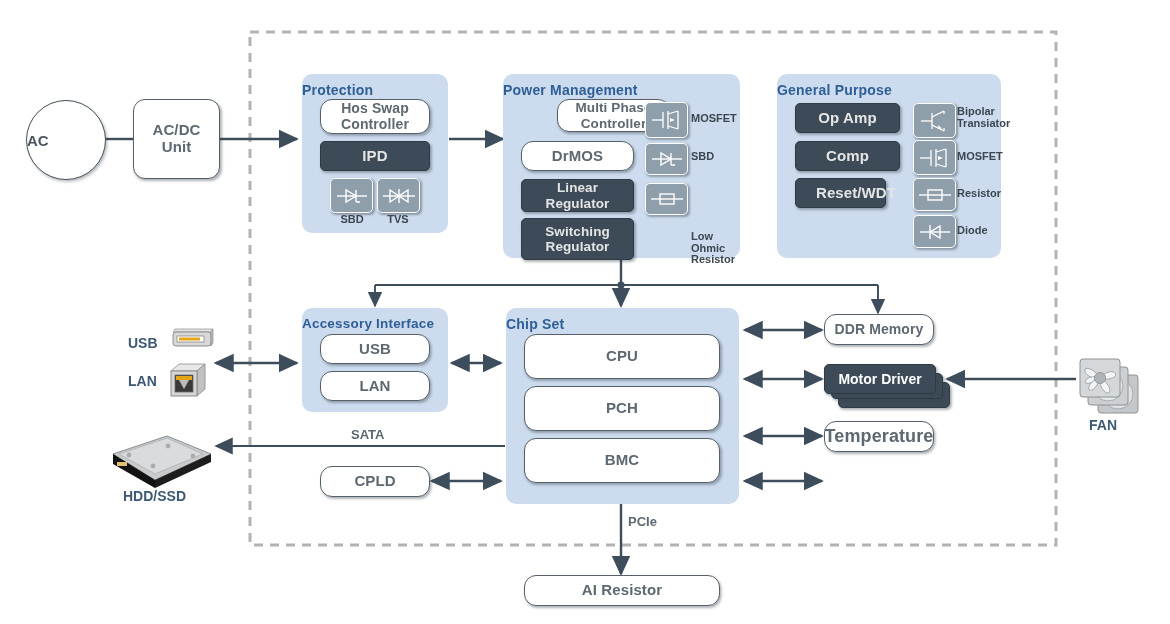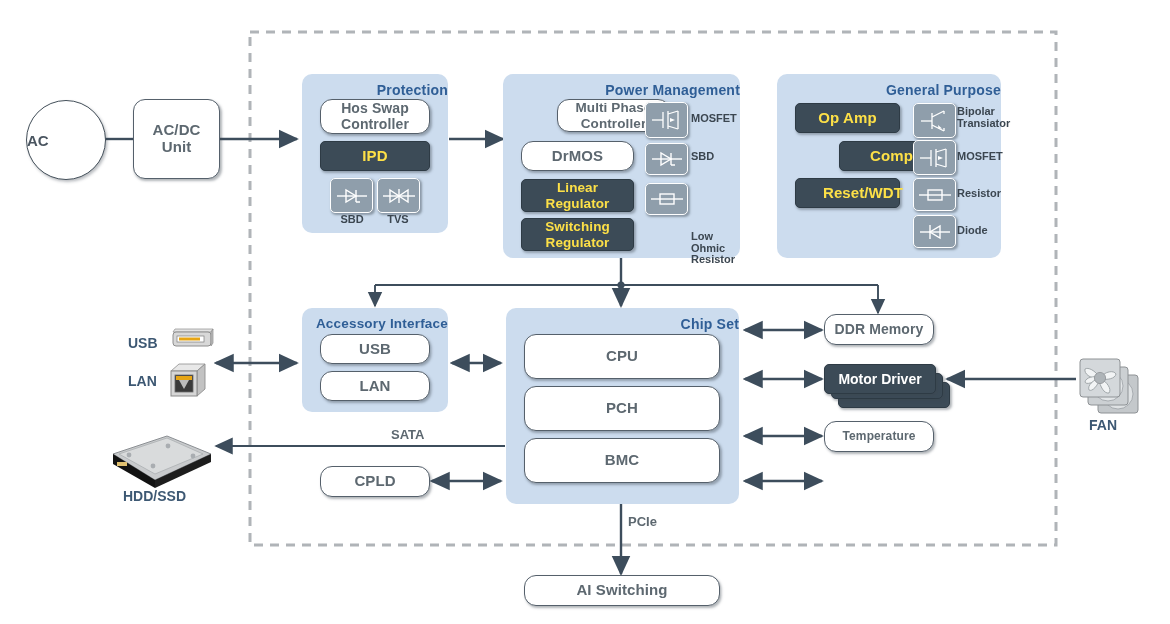--- a/index.html
+++ b/index.html
@@ -8,28 +8,28 @@
   #stage{position:absolute;left:0;top:0;width:1170px;height:624px;}
   svg.layer{position:absolute;left:0;top:0;width:1170px;height:624px;}
   .nodes{position:absolute;left:0;top:0;width:1170px;height:624px;}
 
   
   .node{position:absolute;box-sizing:border-box;display:flex;
         align-items:center;justify-content:center;text-align:center;
         font-weight:bold;letter-spacing:.1px;line-height:1.12;}
 
   .panel{background:#ccdcee;border-radius:10px;}
-  .panel-title{position:absolute;width:100%;text-align:right;
+  .panel-title{position:absolute;width:100%;text-align:left;
        color:#2f5e96;font-weight:bold;font-size:14px;top:8px;letter-spacing:.2px;}
 
   .white-box{background:#ffffff;border:1.4px solid #55606b;border-radius:12px;
        color:#5d6870;font-size:15px;
        box-shadow:1.5px 2px 2.5px rgba(60,70,80,.40);}
   .dark-box{background:#3c4b57;border:1px solid #2e3b45;border-radius:5px;
-       color:#fde047;font-size:15px;
+       color:#e5e5e5;font-size:15px;
        box-shadow:1.5px 2px 2.5px rgba(60,70,80,.40);}
 
   .sym{background:#8f9eab;border:1.6px solid #ffffff;border-radius:5px;
        box-shadow:1.2px 1.6px 2.2px rgba(60,70,80,.45);
        display:flex;align-items:center;justify-content:center;}
   .sym svg{display:block;}
   .sym-label{position:absolute;color:#3b4650;font-weight:bold;font-size:11px;
        line-height:1.04;}
 
   .plain-label{position:absolute;color:#3d5873;font-weight:bold;font-size:14px;}
@@ -148,21 +148,21 @@
       <span>Multi Phase</span>
       <span>Controller</span>
     </div>
     <div class="node white-box" style="left:521px;top:141px;width:113px;height:30px;">
       <span>DrMOS</span>
     </div>
     <div class="node dark-box" style="left:521px;top:179px;width:113px;height:33px;flex-direction:column;font-size:13.5px;">
       <span>Linear</span>
       <span>Regulator</span>
     </div>
-    <div class="node dark-box" style="left:521px;top:218px;width:113px;height:33px;flex-direction:column;font-size:13.5px;">
+    <div class="node dark-box" style="left:521px;top:218px;width:113px;height:42px;flex-direction:column;font-size:13.5px;">
       <span>Switching</span>
       <span>Regulator</span>
     </div>
 
     <div class="sym" style="position:absolute;left:645px;top:102px;width:41px;height:34px;">
       <svg width="34" height="24" viewBox="0 0 34 24">
         <line x1="2" y1="12" x2="13" y2="12" stroke="#fff" stroke-width="1.3"></line>
         <line x1="13" y1="4" x2="13" y2="20" stroke="#fff" stroke-width="1.3"></line>
         <line x1="18" y1="3" x2="18" y2="21" stroke="#fff" stroke-width="1.3"></line>
         <line x1="18" y1="6" x2="28" y2="3" stroke="#fff" stroke-width="1.3"></line>
@@ -193,24 +193,24 @@
       <div>Ohmic</div>
       <div>Resistor</div>
     </div>
 
     <div class="panel" style="position:absolute;left:777px;top:74px;width:224px;height:184px;">
       <div class="panel-title">General Purpose</div>
     </div>
     <div class="node dark-box" style="left:795px;top:103px;width:105px;height:30px;">
       <span>Op Amp</span>
     </div>
-    <div class="node dark-box" style="left:795px;top:141px;width:105px;height:30px;margin-left:44px;">
+    <div class="node dark-box" style="left:795px;top:141px;width:105px;height:30px;">
       <span>Comp</span>
     </div>
-    <div class="node dark-box" style="left:795px;top:178px;width:105px;height:30px;padding-left:31px;">
+    <div class="node dark-box" style="left:795px;top:178px;width:91px;height:30px;padding-left:31px;">
       <span>Reset/WDT</span>
     </div>
 
     <div class="sym" style="position:absolute;left:913px;top:103px;width:41px;height:33px;">
       <svg width="32" height="24" viewBox="0 0 32 24">
         <line x1="2" y1="12" x2="13" y2="12" stroke="#fff" stroke-width="1.3"></line>
         <line x1="13" y1="4" x2="13" y2="20" stroke="#fff" stroke-width="1.3"></line>
         <line x1="13" y1="8" x2="25" y2="2" stroke="#fff" stroke-width="1.3"></line>
         <line x1="13" y1="16" x2="25" y2="22" stroke="#fff" stroke-width="1.3"></line>
         <path d="M19,16 L23,19.5 L19.5,19.8 z" fill="#fff"></path>
@@ -285,27 +285,27 @@
     </div>
 
     <div class="stack" style="left:824px;top:364px;width:124px;height:42px;">
       <div class="lyr" style="left:14px;top:18px;width:110px;height:24px;"></div>
       <div class="lyr" style="left:7px;top:9px;width:110px;height:24px;"></div>
       <div class="lyr top" style="left:0px;top:0px;width:110px;height:28px;">
         <span>Motor Driver</span>
       </div>
     </div>
 
-    <div class="node white-box" style="left:824px;top:421px;width:110px;height:31px;font-size:12px;">
+    <div class="node white-box" style="left:824px;top:421px;width:110px;height:31px;font-size:18px;">
       <span>Temperature</span>
     </div>
 
 
     <div class="node white-box" style="left:524px;top:575px;width:196px;height:31px;">
-      <span>AI Switching</span>
+      <span>AI Resistor</span>
     </div>
 
     <div class="plain-label" style="left:128px;top:335px;">USB</div>
     <div class="iconwrap" style="left:167px;top:326px;">
       <svg width="48" height="26" viewBox="0 0 48 26">
         <polygon points="6,6 44,6 46,3 8,3" fill="#e3e3e3" stroke="#9a9a9a" stroke-width="0.8"></polygon>
         <rect x="6" y="6" width="38" height="14" rx="3" fill="#d8d8d8" stroke="#8e8e8e" stroke-width="1"></rect>
         <rect x="10" y="10" width="27" height="6" fill="#ffffff" stroke="#7d7d7d" stroke-width="0.7"></rect>
         <rect x="12" y="11.5" width="21" height="3" fill="#e6a516"></rect>
         <polygon points="44,6 46,3 46,17 44,20" fill="#bdbdbd" stroke="#8e8e8e" stroke-width="0.7"></polygon>
@@ -359,17 +359,17 @@
             <path d="M24,23 C31,27 36,34 33,38 C28,39 24,31 23,25 z"></path>
             <path d="M24,23 C17,28 10,30 9,27 C10,22 18,21 23,22 z"></path>
             <path d="M24,23 C22,31 16,37 13,35 C11,30 18,25 23,23 z"></path>
           </g>
           <circle cx="24" cy="23" r="5.6" fill="#aeb4b8" stroke="#8e9295" stroke-width="0.8"></circle>
         </g>
       </svg>
     </div>
     <div class="plain-label" style="left:1089px;top:417px;font-size:14px;">FAN</div>
 
-    <div class="edge-label" style="left:351px;top:427px;margin-left:40px;">SATA</div>
+    <div class="edge-label" style="left:351px;top:427px;">SATA</div>
     <div class="edge-label" style="left:628px;top:514px;">PCIe</div>
 
   </div>
 </div>
 
 </body></html>

